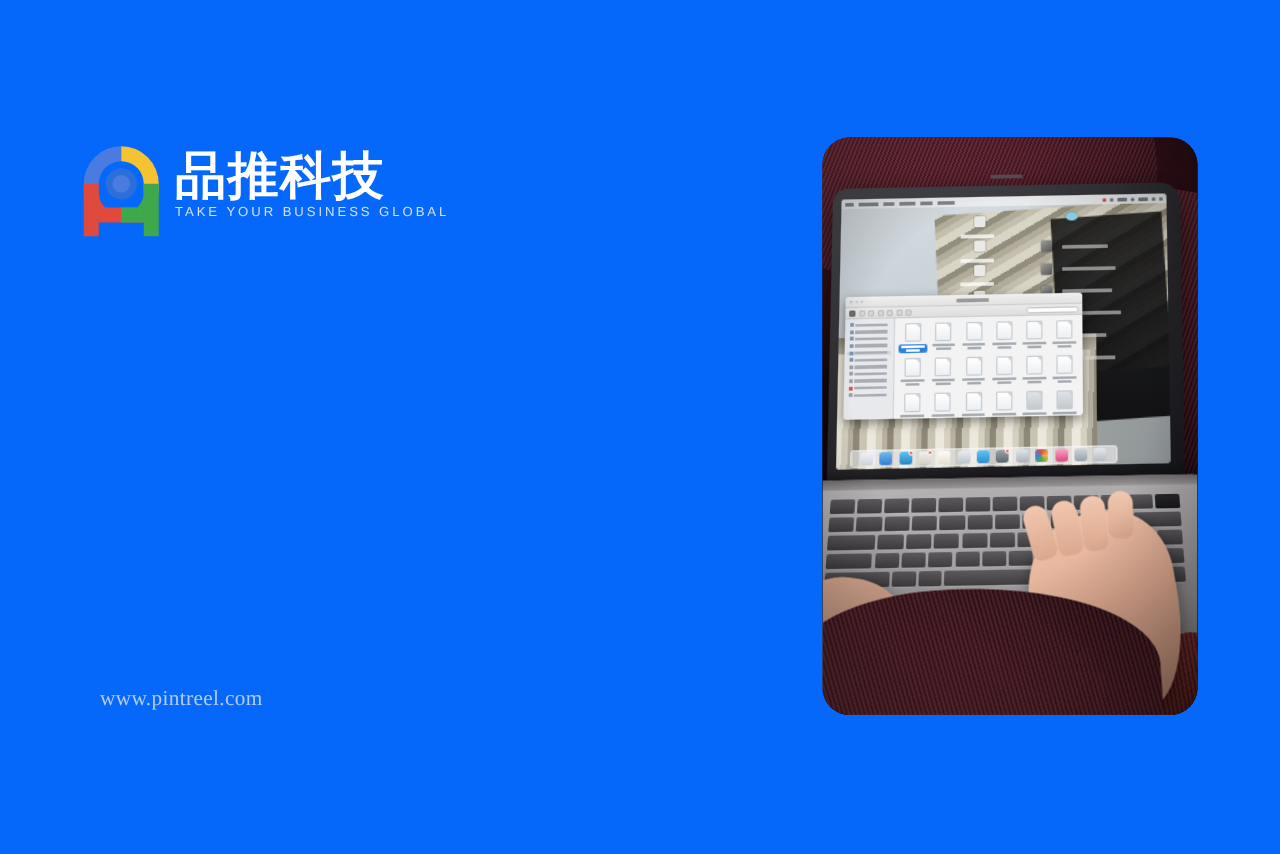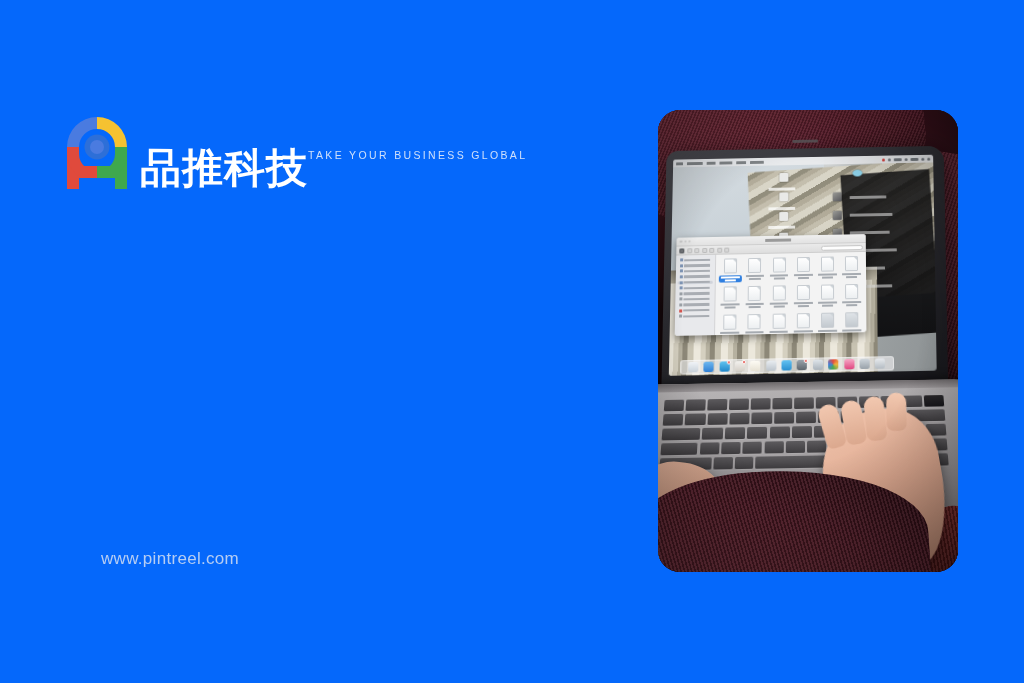--- a/index.html
+++ b/index.html
@@ -44,24 +44,23 @@
 
   .logo-mark {
     width: 66px;
     height: 78px;
     flex: 0 0 auto;
     display: block;
   }
 
   .logo-text-block {
     display: flex;
-    flex-direction: row;
+    flex-direction: column;
     justify-content: flex-start;
     padding-top: 5px;
-    margin-top: 28px;
   }
 
   .logo-wordmark {
     font-size: 41px;
     line-height: 1.06;
     font-weight: bold;
     color: #ffffff;
     letter-spacing: 1px;
     white-space: nowrap;
     font-family: "DejaVu Sans", "Liberation Sans", sans-serif;
@@ -88,27 +87,27 @@
     line-height: 1.18;
     font-weight: bold;
     color: #ffffff;
     letter-spacing: 0px;
     font-family: "DejaVu Sans", "Liberation Sans", sans-serif;
   }
 
   
   .site-url {
     position: absolute;
-    left: 101px;
+    left: 80px;
     top: 549px;
     font-size: 17px;
     line-height: 1.2;
     color: #b6cdf3;
     letter-spacing: 0.3px;
-    font-family: Liberation Sans, sans-serif;
+    font-family: Liberation Serif, serif;
   }
 
   
   .photo-card {
     position: absolute;
     left: 658px;
     top: 110px;
     width: 300px;
     height: 462px;
     border-radius: 22px;

